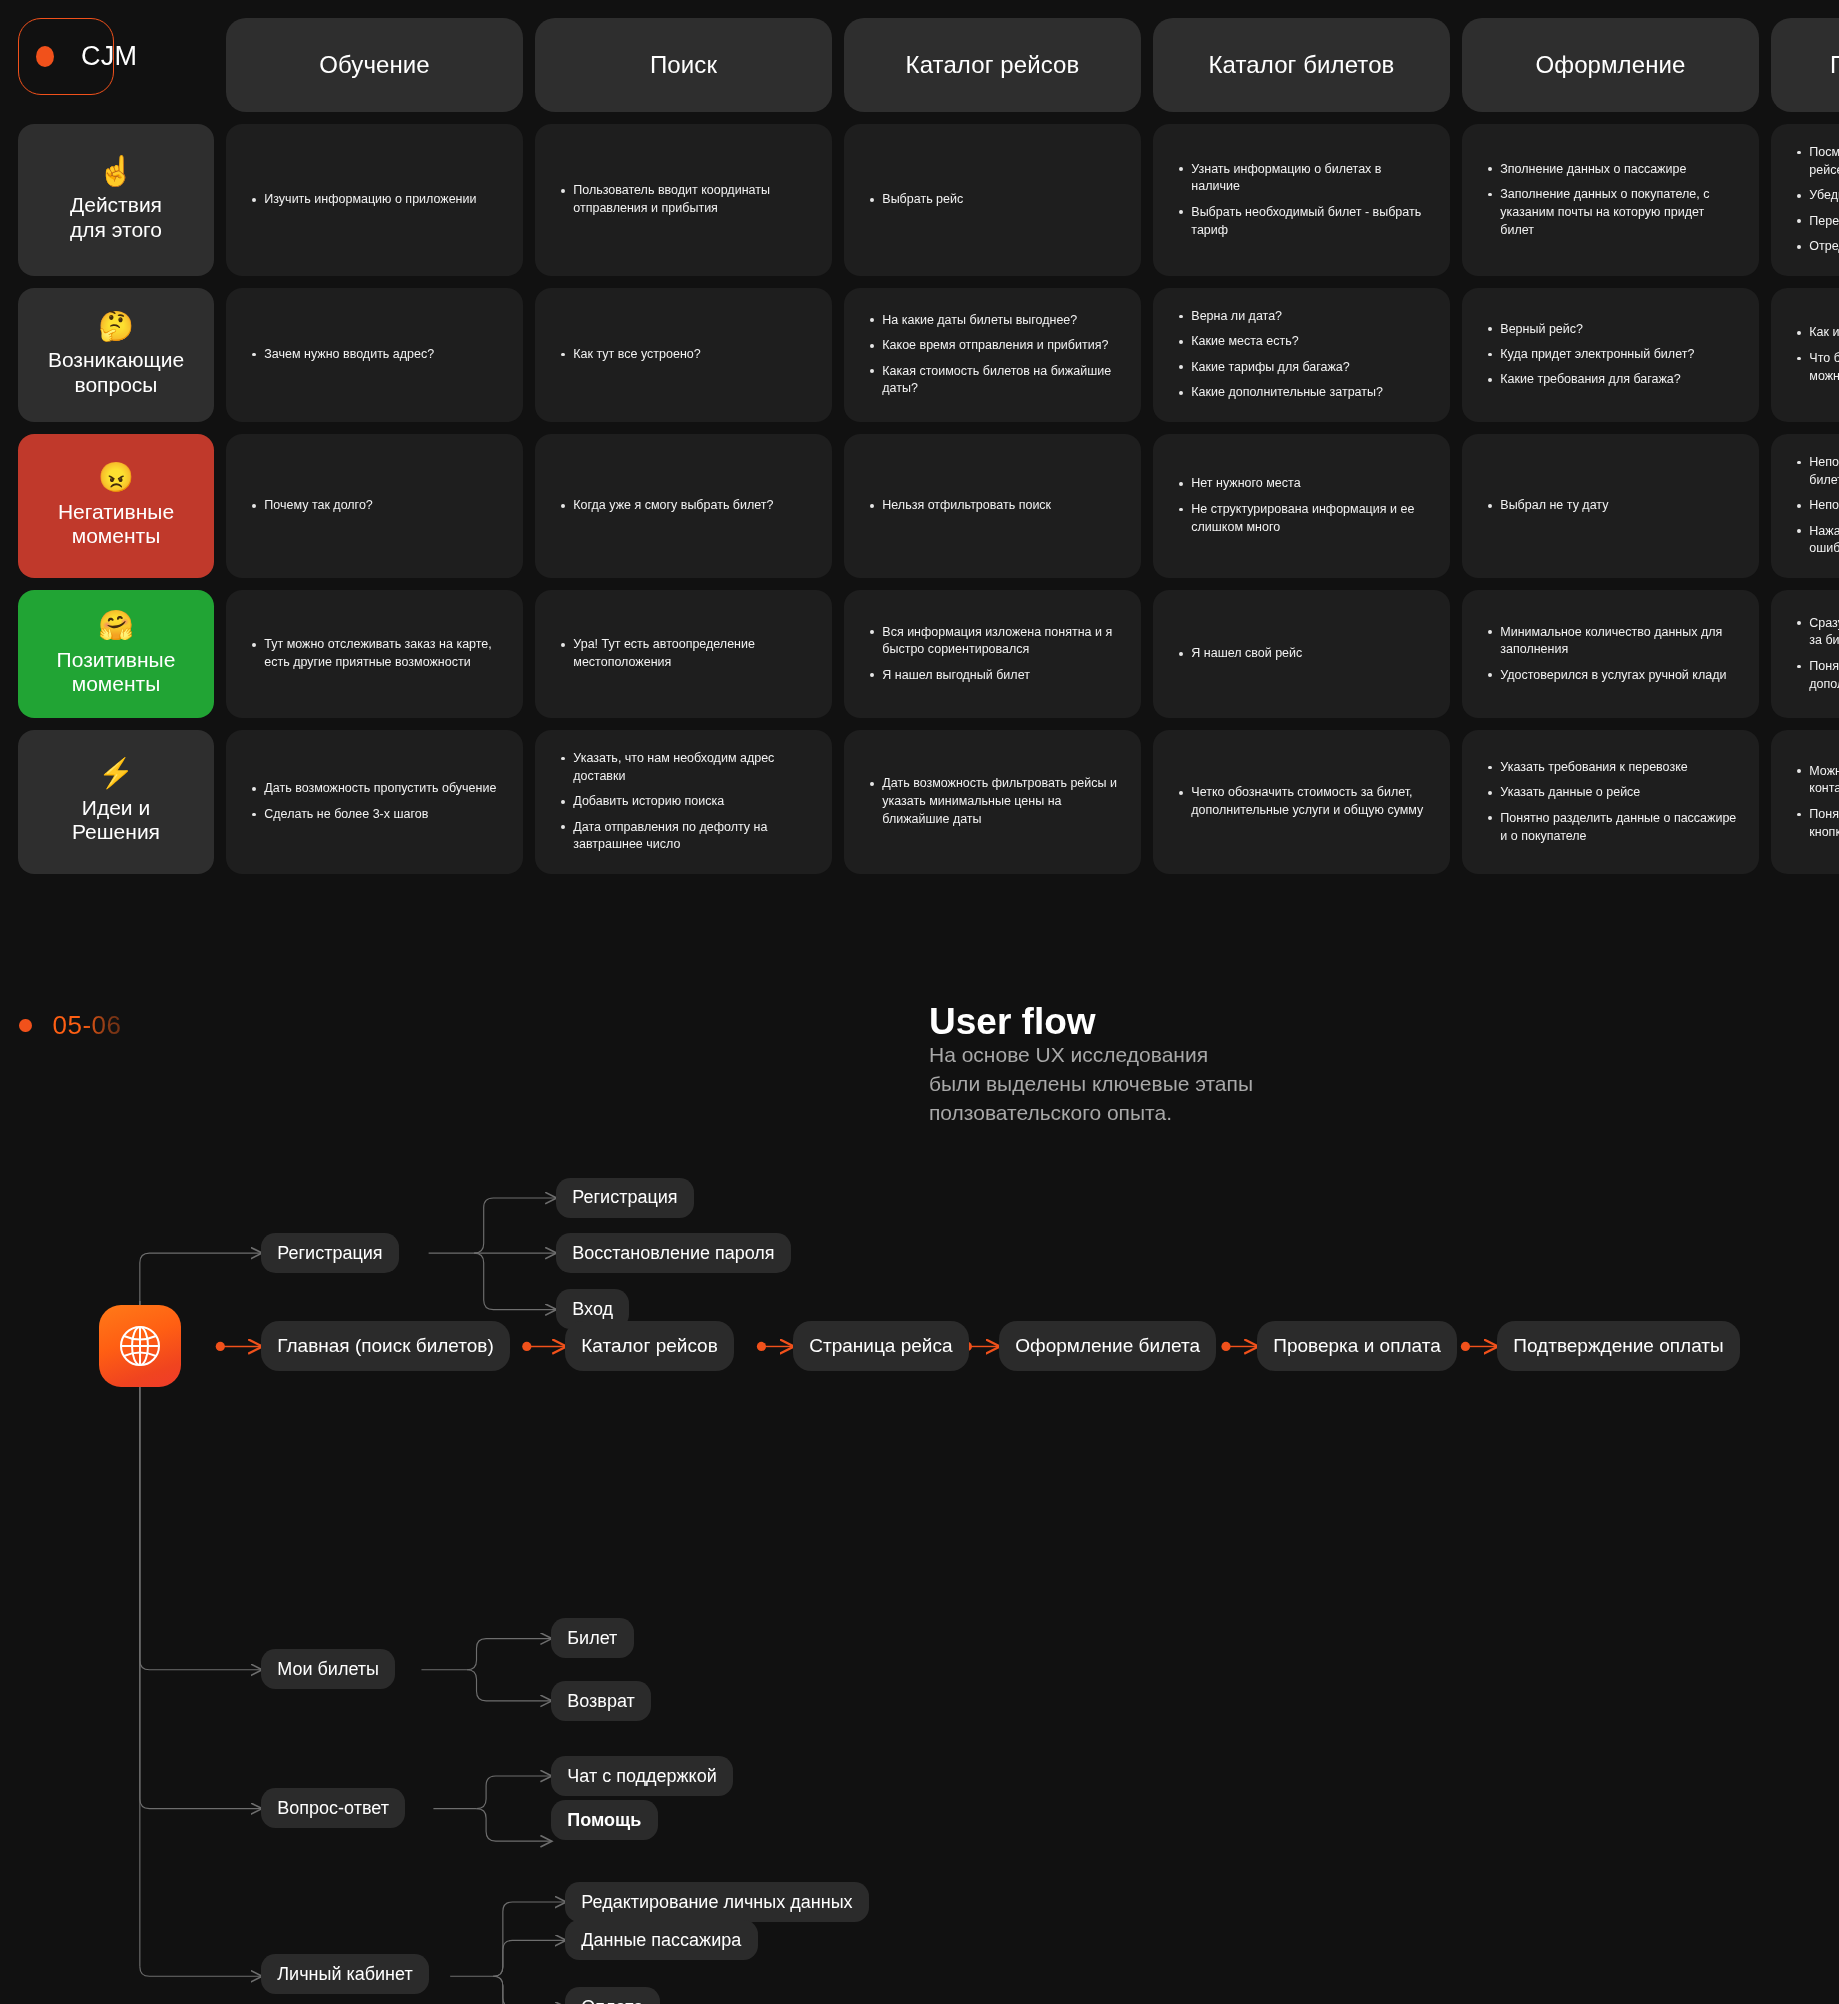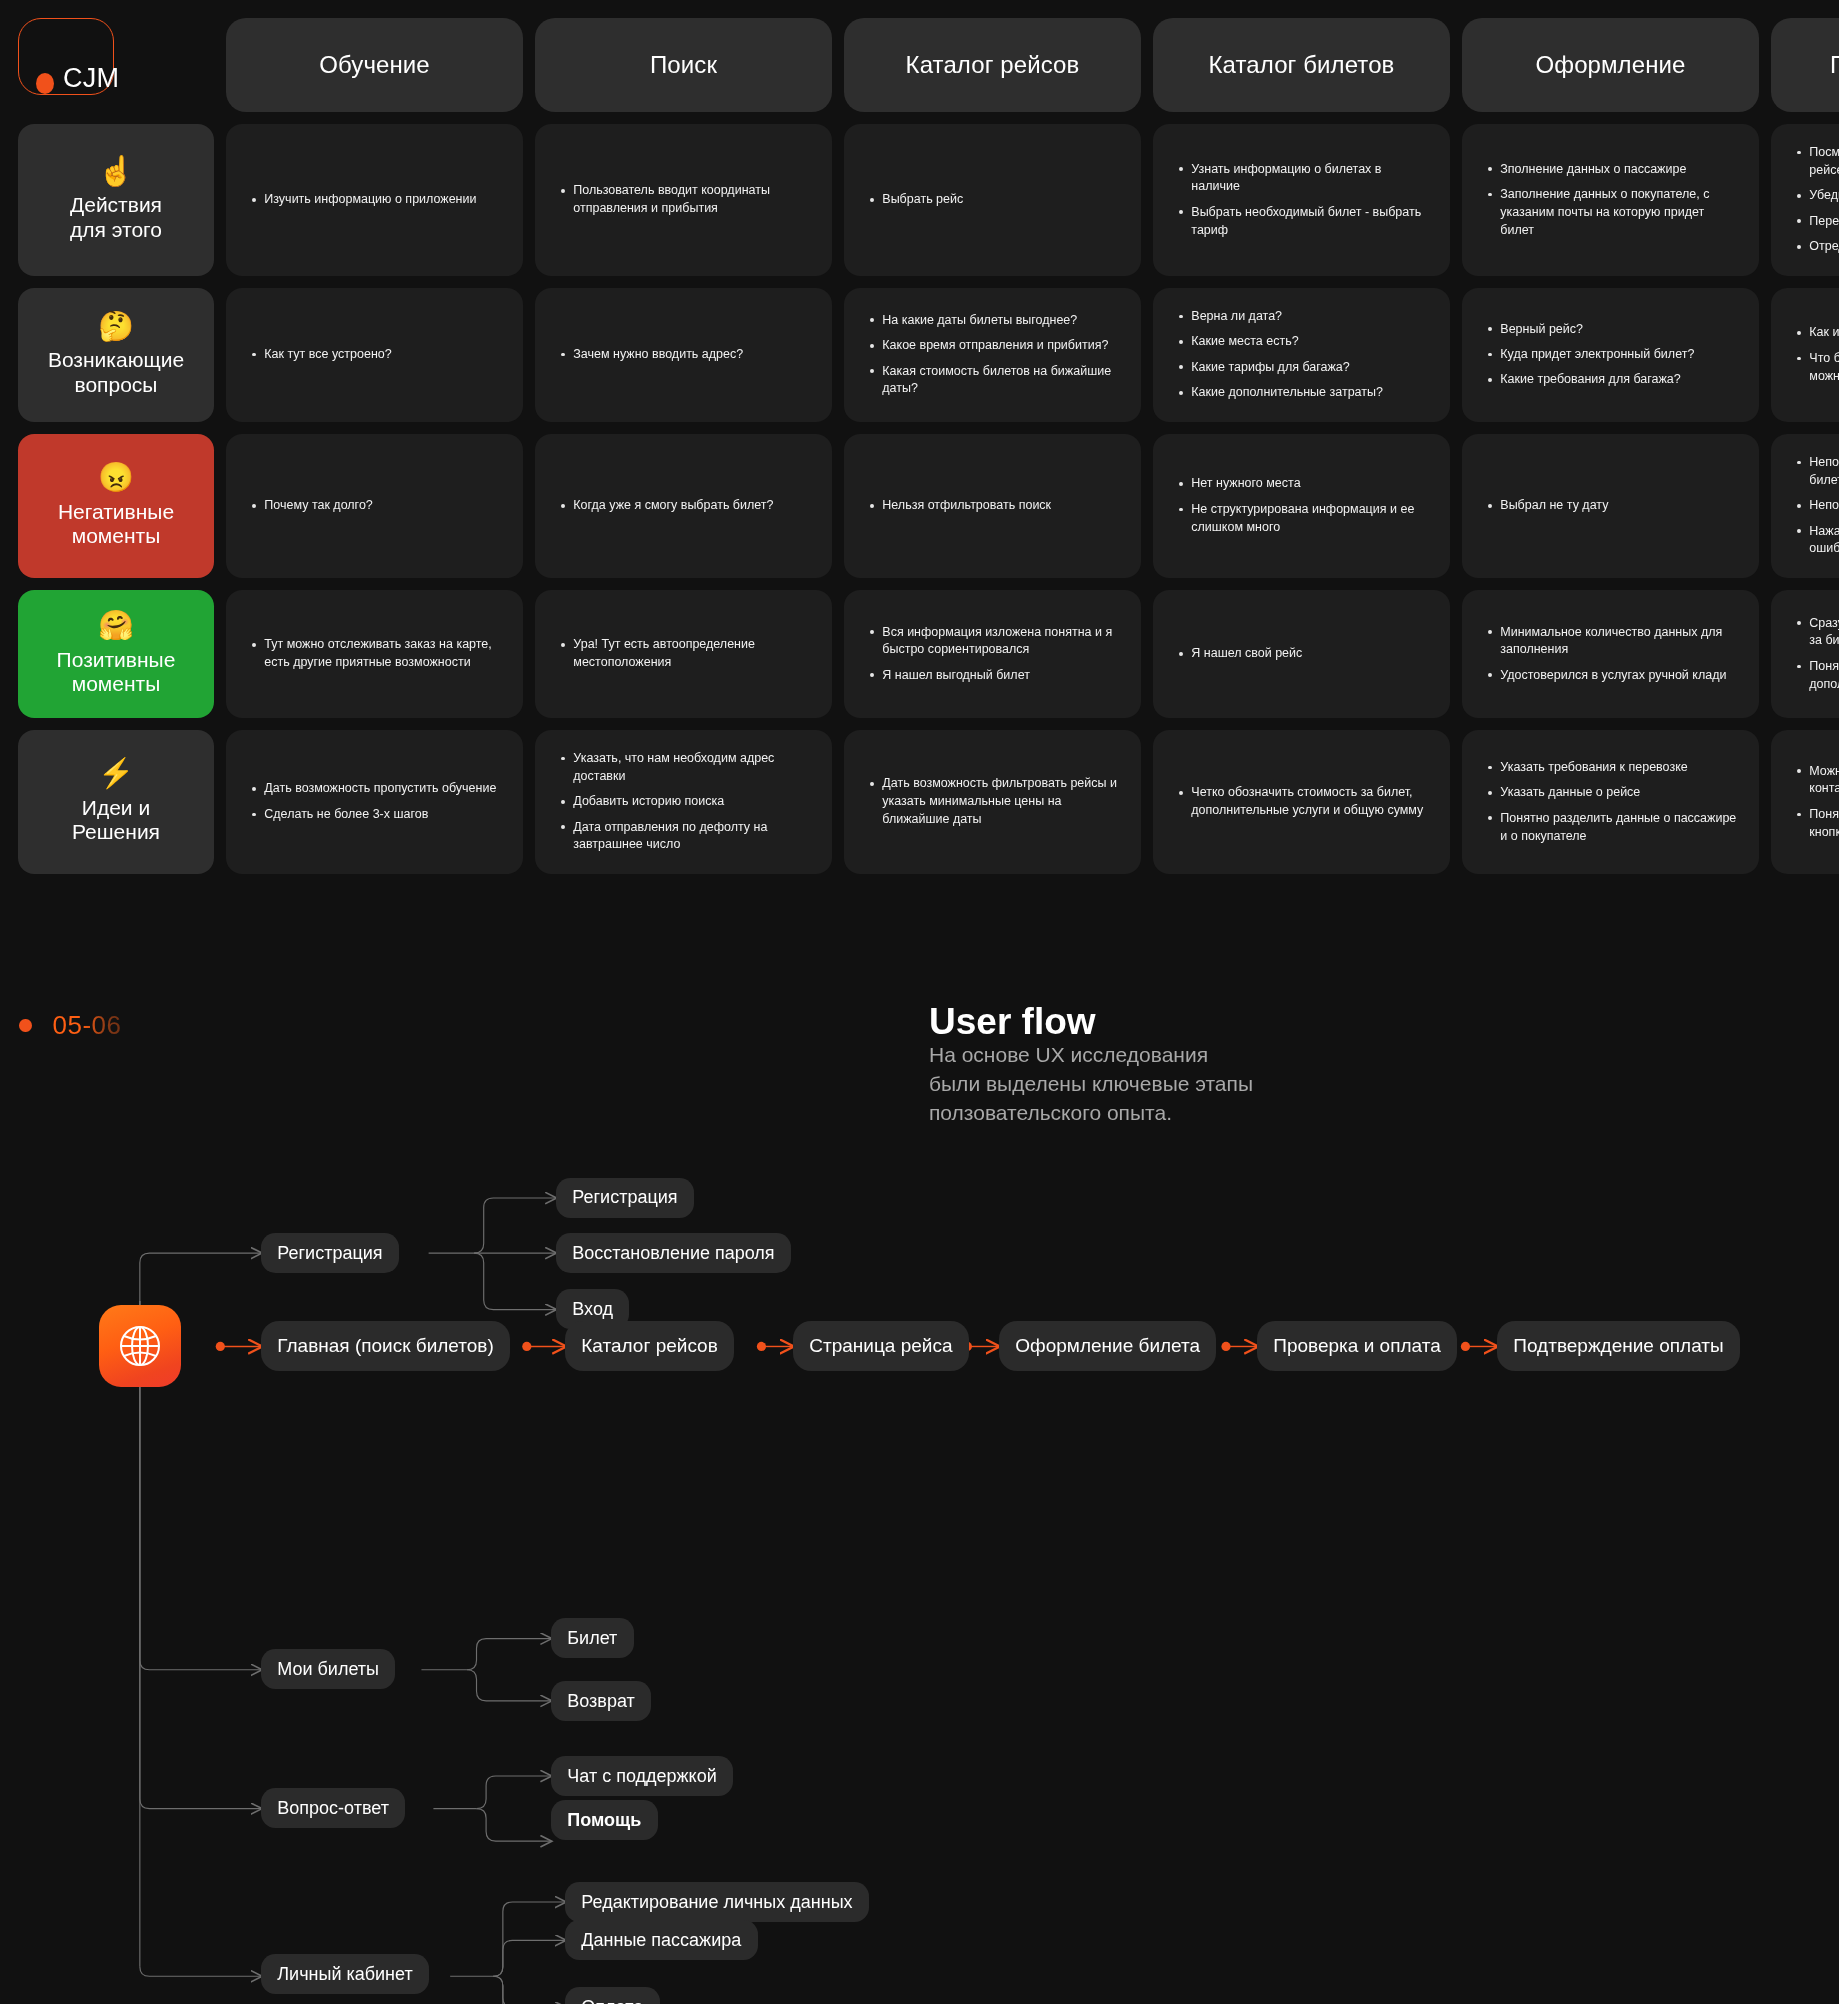--- a/index.html
+++ b/index.html
@@ -47,22 +47,22 @@
     letter-spacing: 0.1px;
   }
 
   
   .cjm-badge {
     width: 96px;
     height: 77px;
     border: 1.4px solid #f1511b;
     border-radius: 23px;
     display: flex;
-    align-items: flex-end;
-    gap: 9px;
+    align-items: center;
+    gap: 27px;
     padding-left: 17px;
     align-self: center;
   }
   .cjm-badge-dot {
     width: 18px;
     height: 21px;
     border-radius: 50%;
     background: #f1511b;
     flex: 0 0 auto;
   }
@@ -284,26 +284,26 @@
           <li>Отредактировать данные</li>
         </ul>
       </div>
       <div class="cjm-row-label ">
         <div class="emoji">🤔</div>
         <div class="rl-text">Возникающие
 вопросы</div>
       </div>
       <div class="cjm-cell">
         <ul>
+          <li>Зачем нужно вводить адрес?</li>
+        </ul>
+      </div>
+      <div class="cjm-cell">
+        <ul>
           <li>Как тут все устроено?</li>
-        </ul>
-      </div>
-      <div class="cjm-cell">
-        <ul>
-          <li>Зачем нужно вводить адрес?</li>
         </ul>
       </div>
       <div class="cjm-cell">
         <ul>
           <li>На какие даты билеты выгоднее?</li>
           <li>Какое время отправления и прибития?</li>
           <li>Какая стоимость билетов на бижайшие даты?</li>
         </ul>
       </div>
       <div class="cjm-cell">

